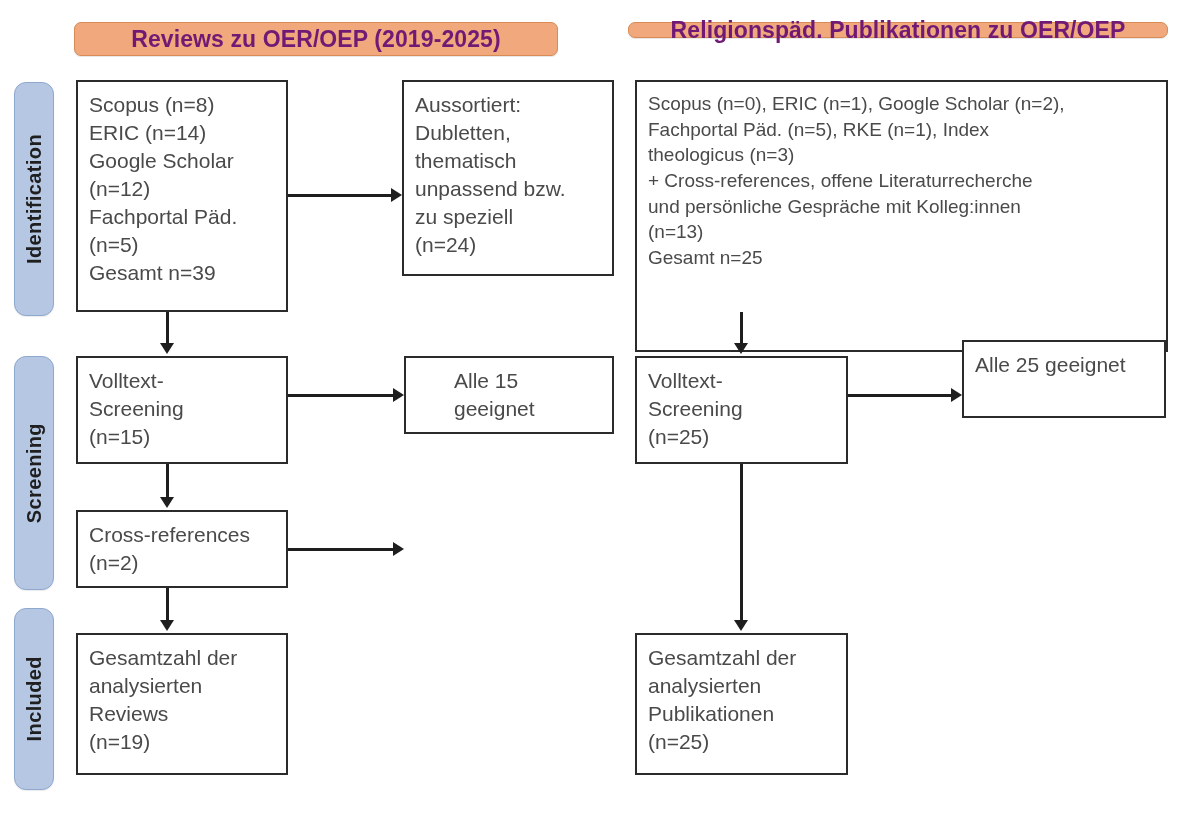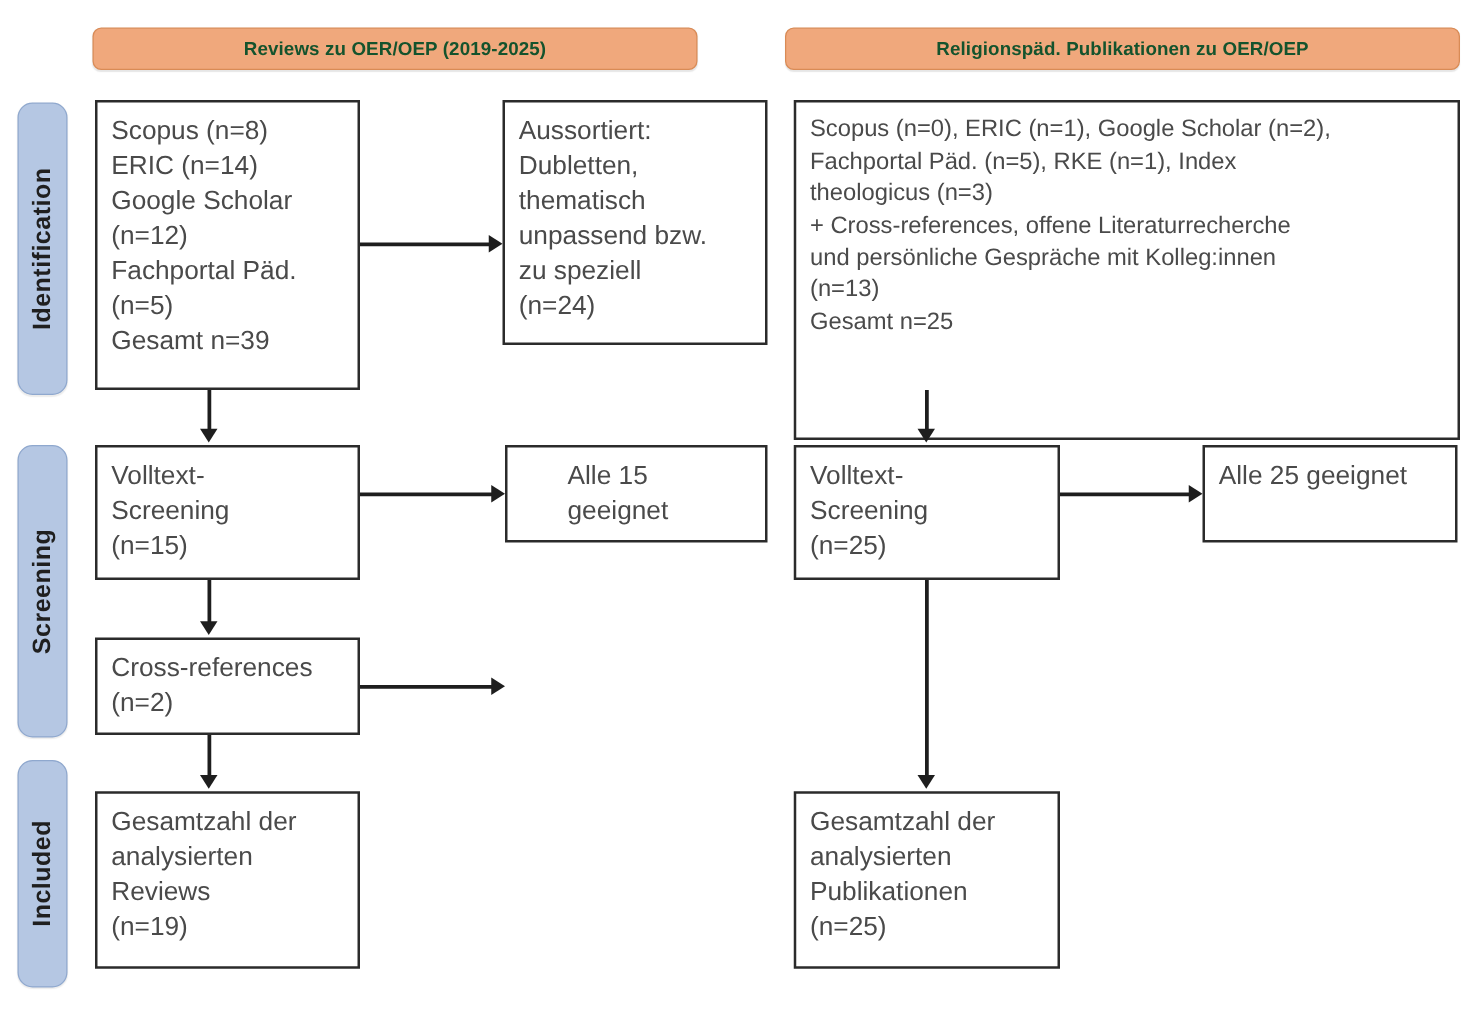--- a/index.html
+++ b/index.html
@@ -20,22 +20,22 @@
     width: 1182px;
     height: 820px;
   }
   
   .col-header {
     position: absolute;
     box-sizing: border-box;
     background: #F0A87C;
     border: 1px solid #D98B56;
     border-radius: 7px;
-    color: #14532d;
-    font-size: 15px;
+    color: #701a75;
+    font-size: 23px;
     font-weight: bold;
     letter-spacing: 0.1px;
     display: flex;
     align-items: center;
     justify-content: center;
     text-align: center;
     line-height: 1;
     box-shadow: 0 1px 1px rgba(0,0,0,0.10);
   }
   
@@ -96,21 +96,21 @@
     border-left: 11px solid #1E1E1E;
   }
 </style>
 </head>
 <body>
 
 <div id="canvas">
 
   <div class="col-header" style="left:74px; top:22px; width:484px; height:34px;">Reviews zu OER/OEP (2019-2025)</div>
 
-  <div class="col-header" style="left:628px; top:22px; width:540px; height:34px;">Religionspäd. Publikationen zu OER/OEP</div>
+  <div class="col-header" style="left:628px; top:22px; width:540px; height:16px;">Religionspäd. Publikationen zu OER/OEP</div>
 
   <div class="stage-label" style="left:14px; top:82px; width:40px; height:234px;">
     <span>Identification</span>
   </div>
 
   <div class="stage-label" style="left:14px; top:356px; width:40px; height:234px;">
     <span>Screening</span>
   </div>
 
   <div class="stage-label" style="left:14px; top:608px; width:40px; height:182px;">
@@ -152,21 +152,21 @@
 theologicus (n=3)
 + Cross-references, offene Literaturrecherche
 und persönliche Gespräche mit Kolleg:innen
 (n=13)
 Gesamt n=25</div>
 
   <div class="flow-box" style="left:635px; top:356px; width:213px; height:108px;">Volltext-
 Screening
 (n=25)</div>
 
-  <div class="flow-box" style="left:962px; top:356px; width:204px; height:78px;">Alle 25 geeignet</div>
+  <div class="flow-box" style="left:962px; top:340px; width:204px; height:78px;">Alle 25 geeignet</div>
 
   <div class="flow-box" style="left:635px; top:633px; width:213px; height:142px;">Gesamtzahl der
 analysierten
 Publikationen
 (n=25)</div>
 
   <div class="conn h" style="left:288px; top:194px; width:104px;"></div>
   <div class="arrow-right" style="left:391px; top:188px;"></div>
 
   <div class="conn v" style="left:166px; top:312px; height:32px;"></div>

